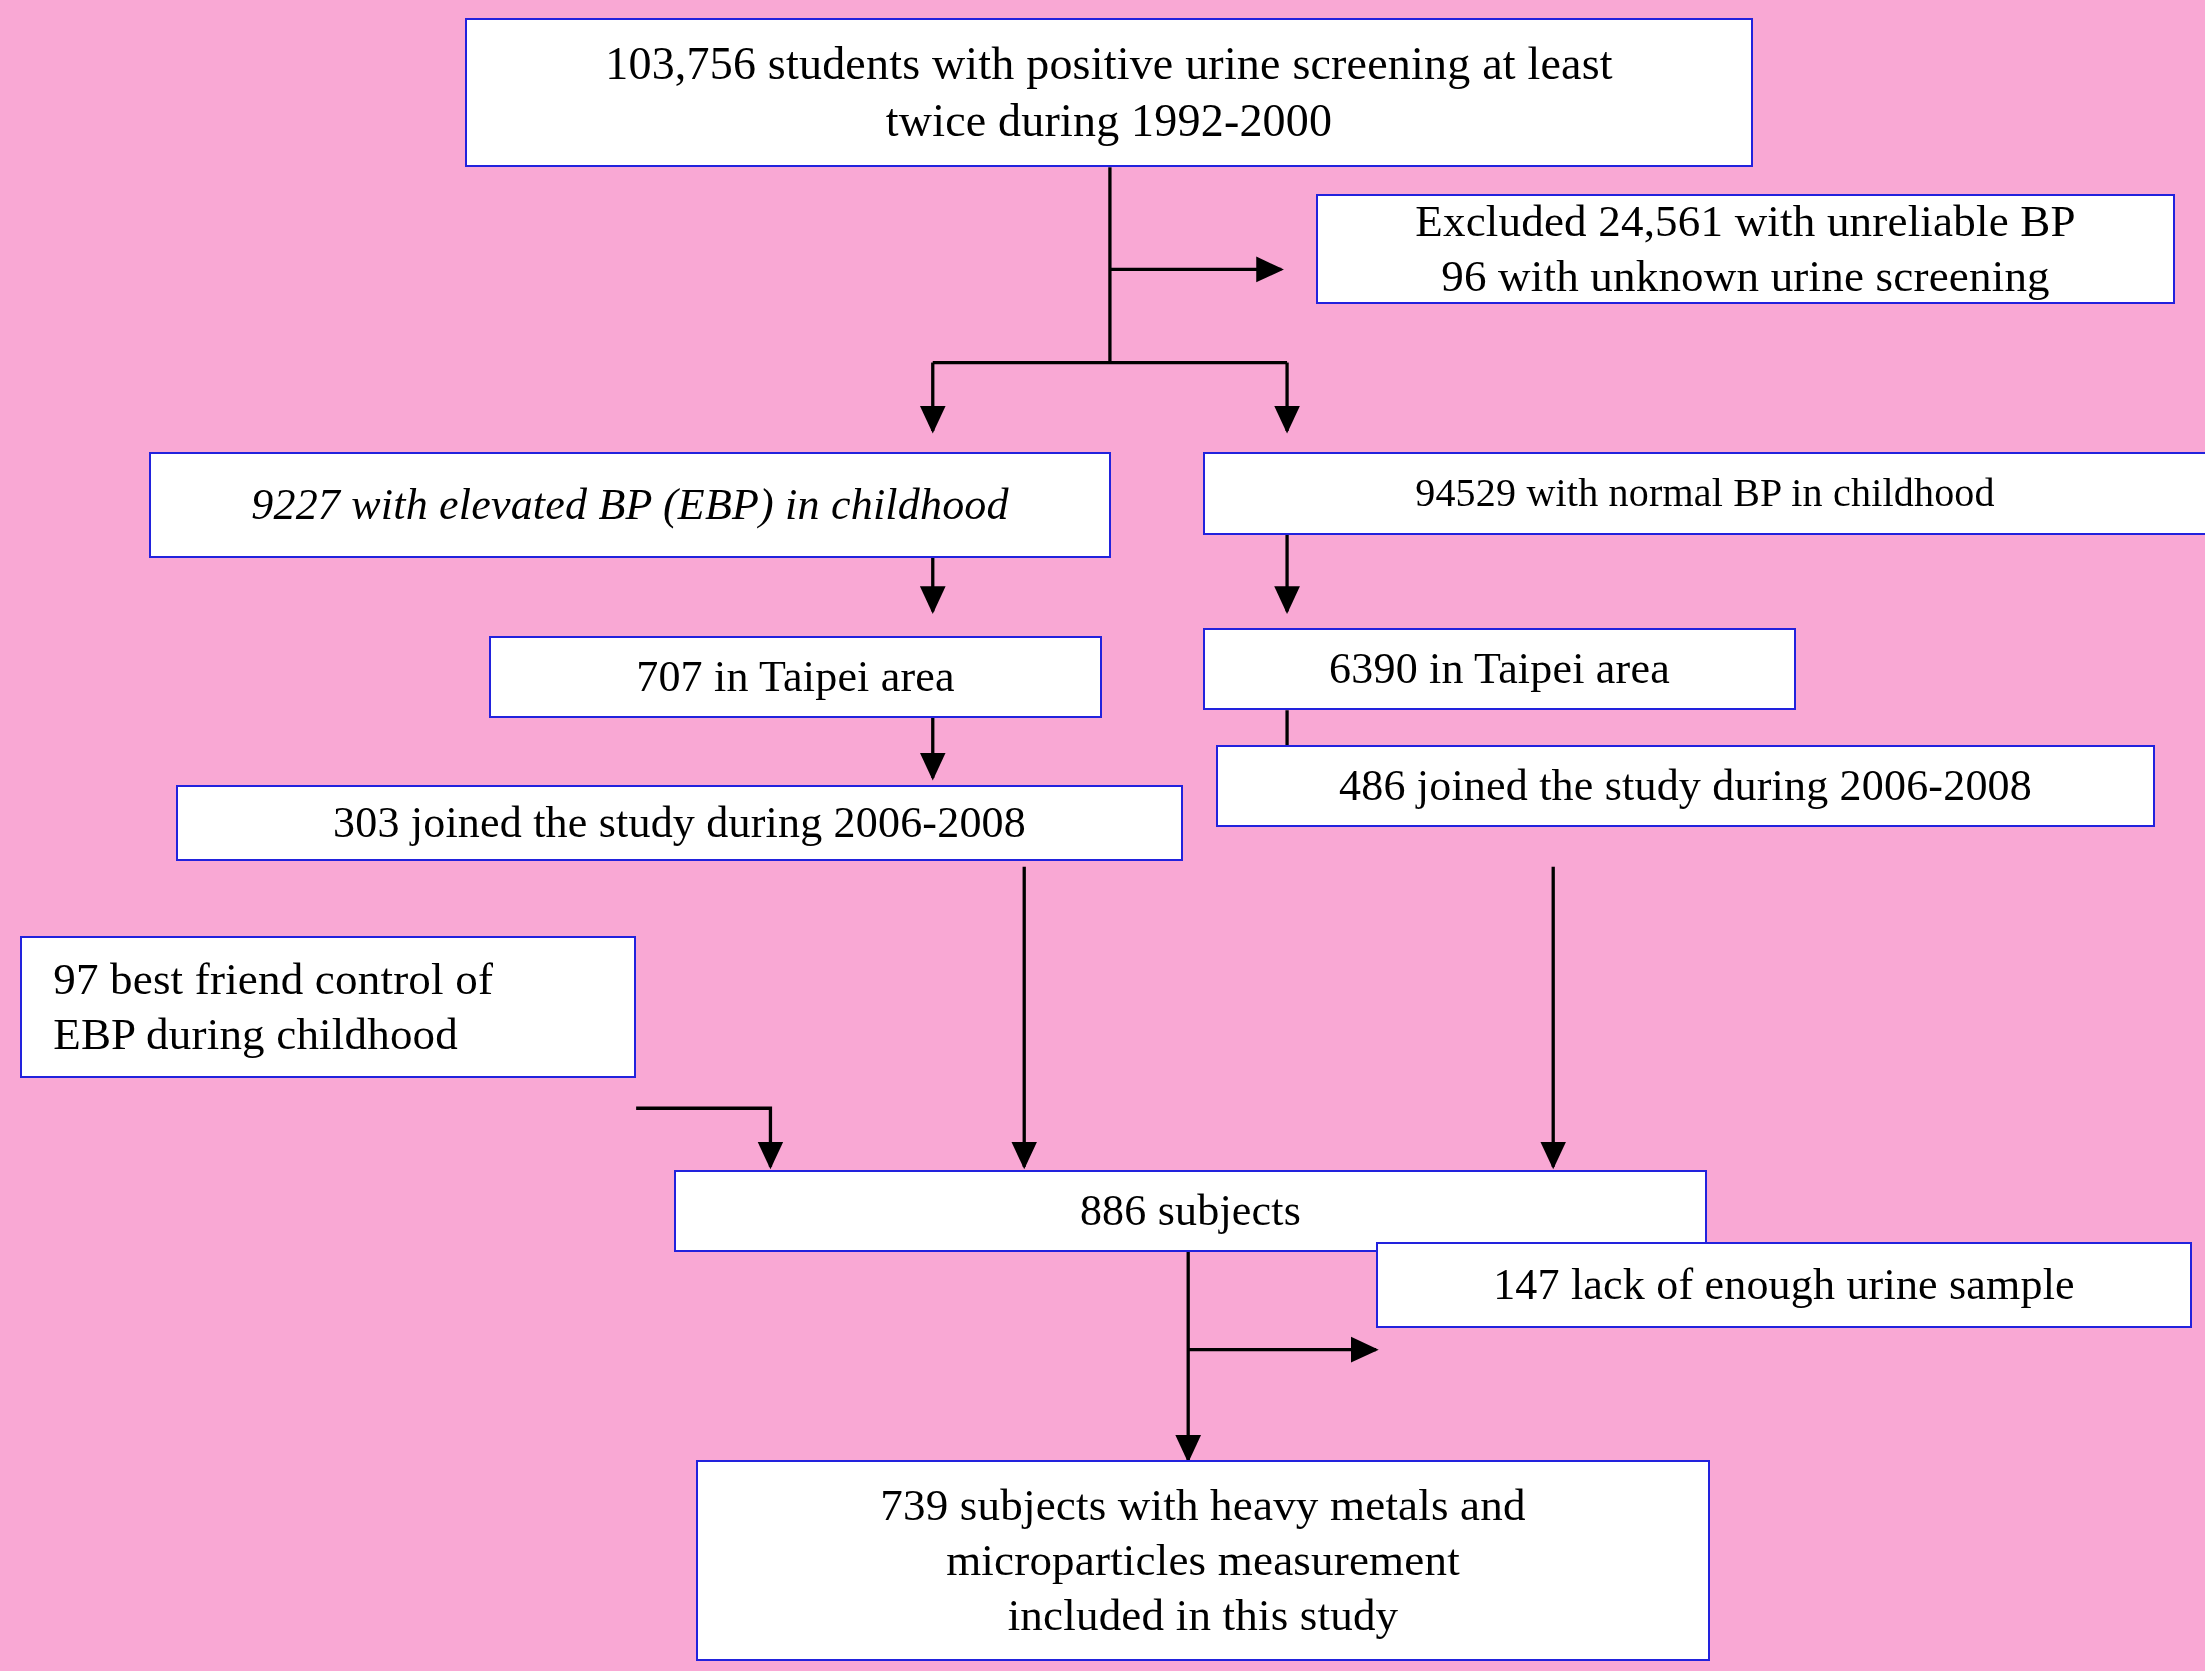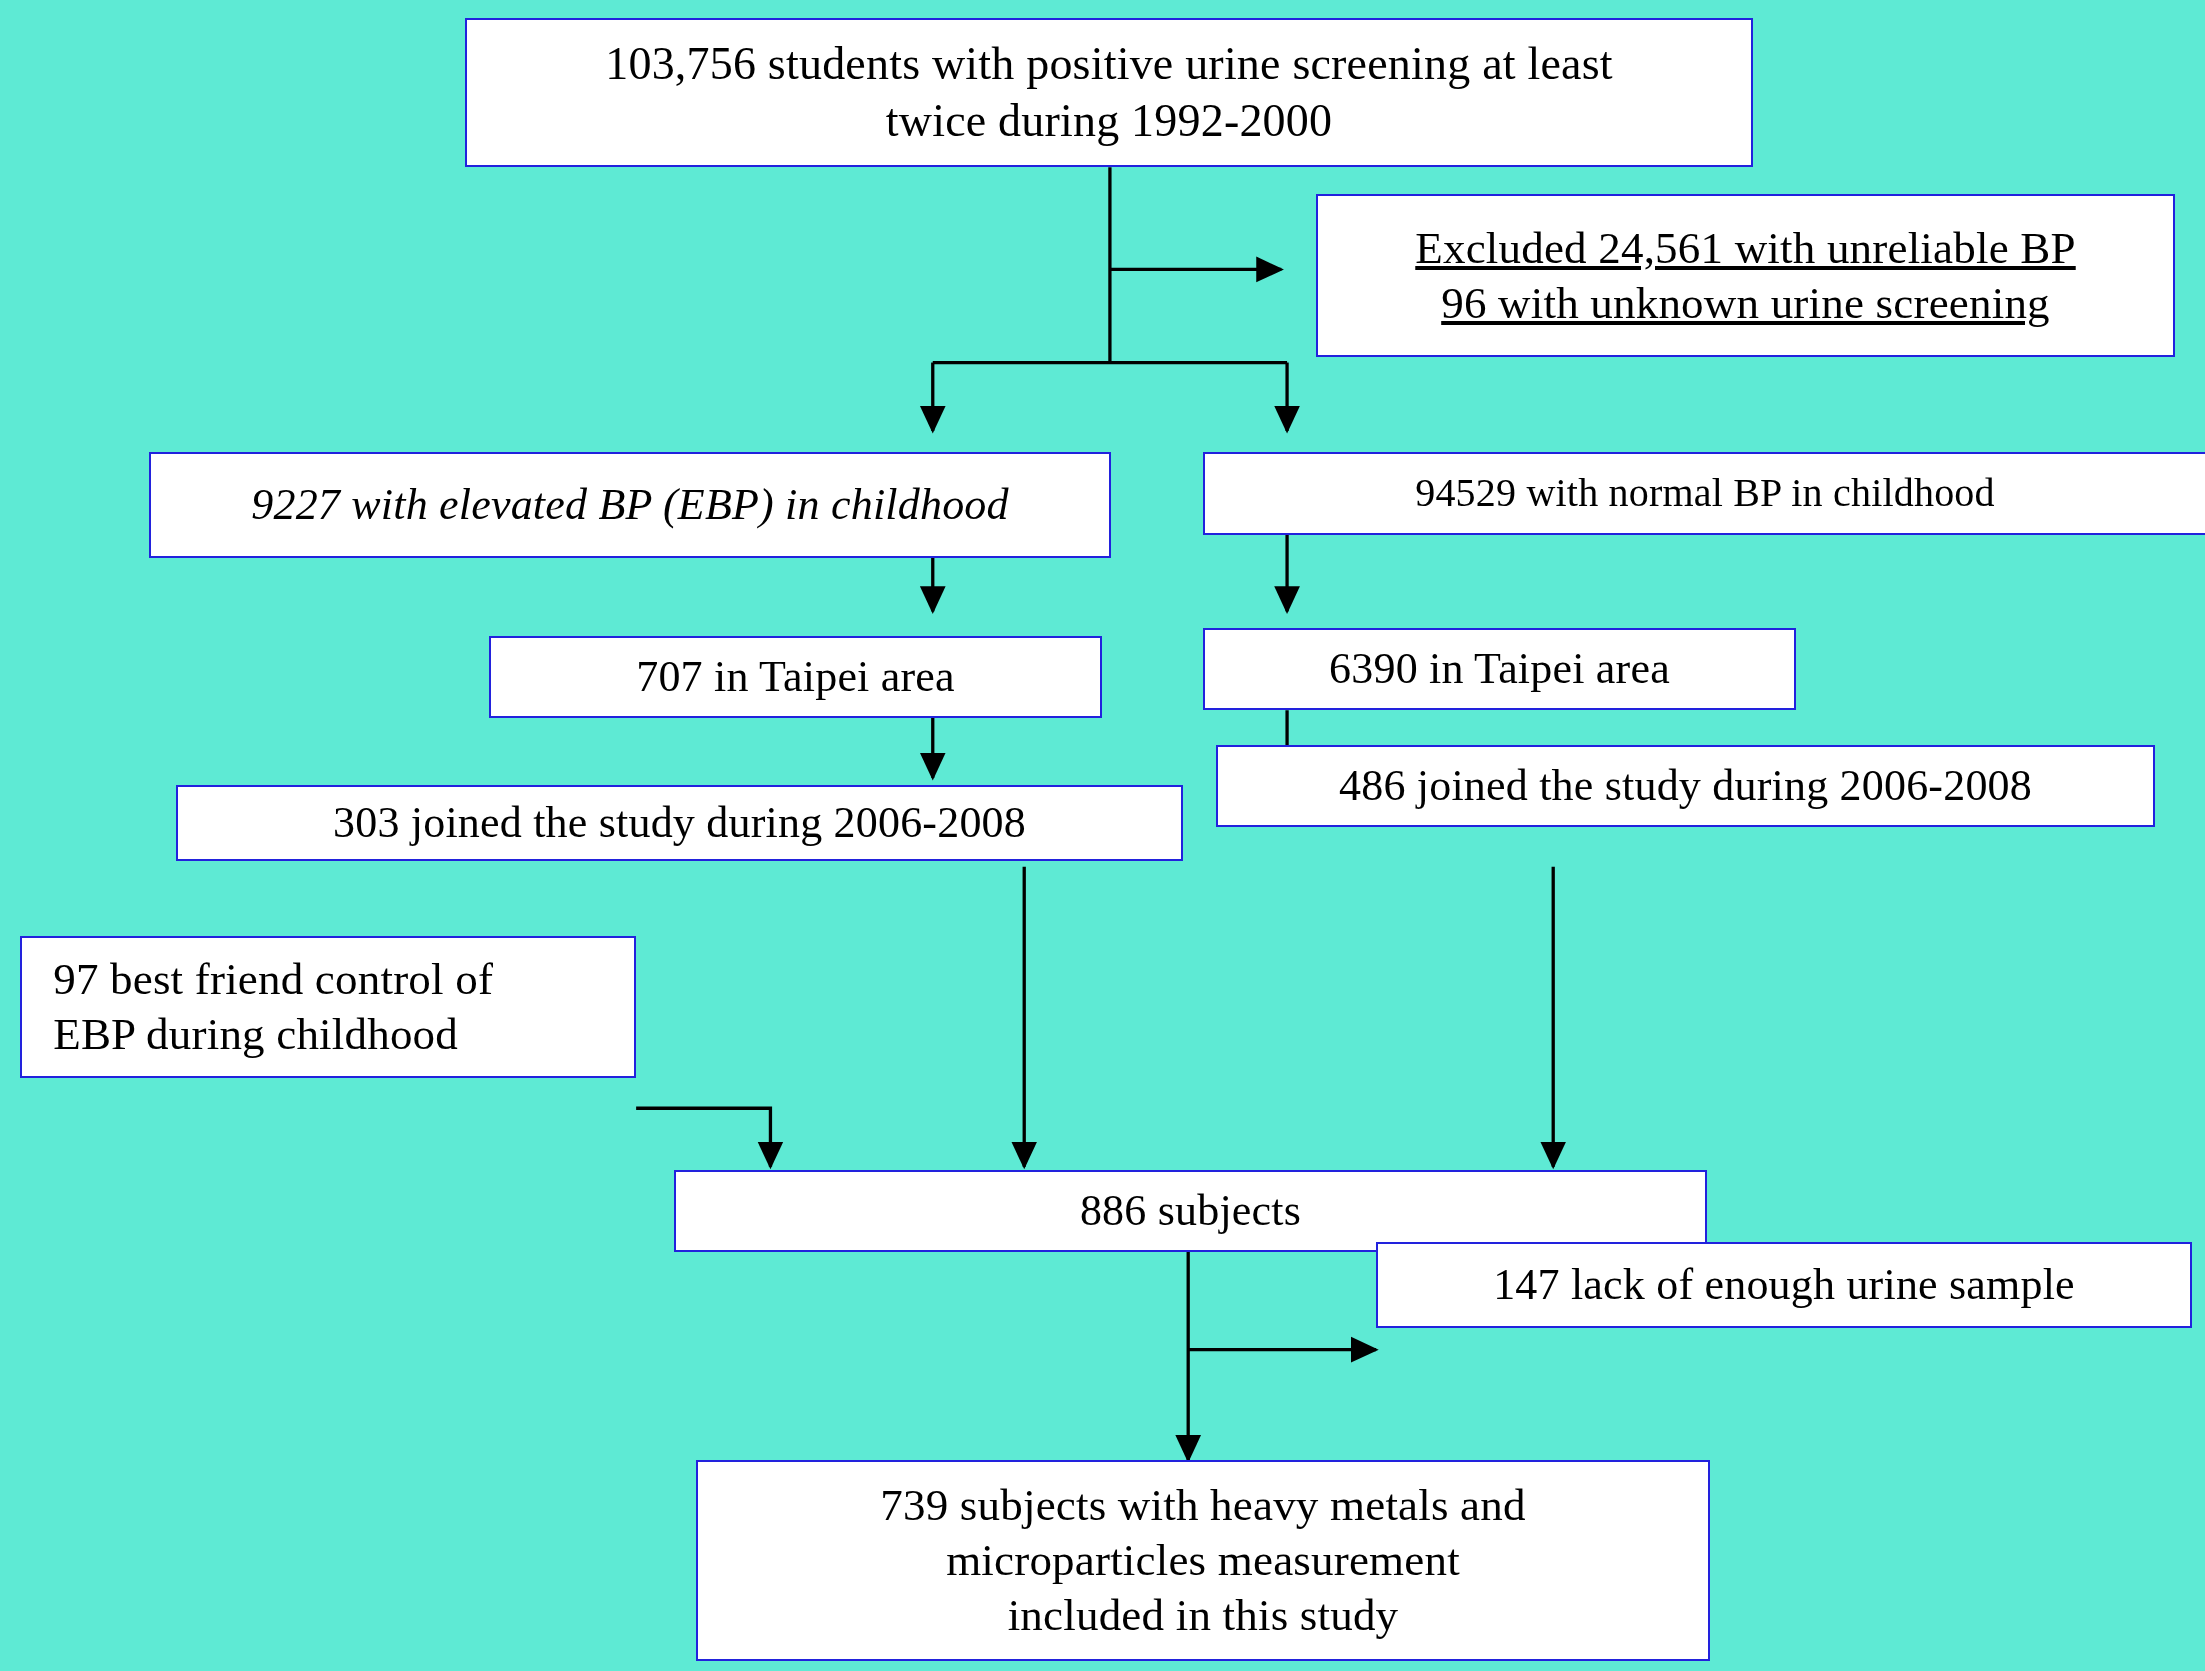--- a/index.html
+++ b/index.html
@@ -5,21 +5,21 @@
 <style>
   html, body {
     margin: 0;
     padding: 0;
     background: #ffffff;
   }
   #diagram-root {
     position: relative;
     width: 2205px;
     height: 1671px;
-    background: #5eead4;
+    background: #f9a8d4;
     font-family: "Liberation Serif", "DejaVu Serif", serif;
     overflow: hidden;
   }
   svg.flow-canvas {
     position: absolute;
     top: 0;
     left: 0;
     width: 2205px;
     height: 1671px;
   }
@@ -87,21 +87,21 @@
 
       <path d="M1442,1638 L1670,1638" marker-end="url(#arrowhead)"></path>
     </g>
   </svg>
 
   <div class="node-box" style="left:465px; top:18px; width:1288px; height:149px; font-size:46px;">
     <span class="node-label">103,756 students with positive urine screening at least
 twice during 1992-2000</span>
   </div>
 
-  <div class="node-box" style="left:1316px; top:194px; width:859px; height:163px; font-size:45px;text-decoration:underline;">
+  <div class="node-box" style="left:1316px; top:194px; width:859px; height:110px; font-size:45px;">
     <span class="node-label">Excluded 24,561 with unreliable BP
 96 with unknown urine screening</span>
   </div>
 
   <div class="node-box" style="left:149px; top:452px; width:962px; height:106px; font-size:44px;font-style:italic;">
     <span class="node-label">9227 with elevated BP (EBP)  in childhood</span>
   </div>
 
   <div class="node-box" style="left:1203px; top:452px; width:1004px; height:83px; font-size:40px;">
     <span class="node-label">94529 with normal BP in childhood</span>

